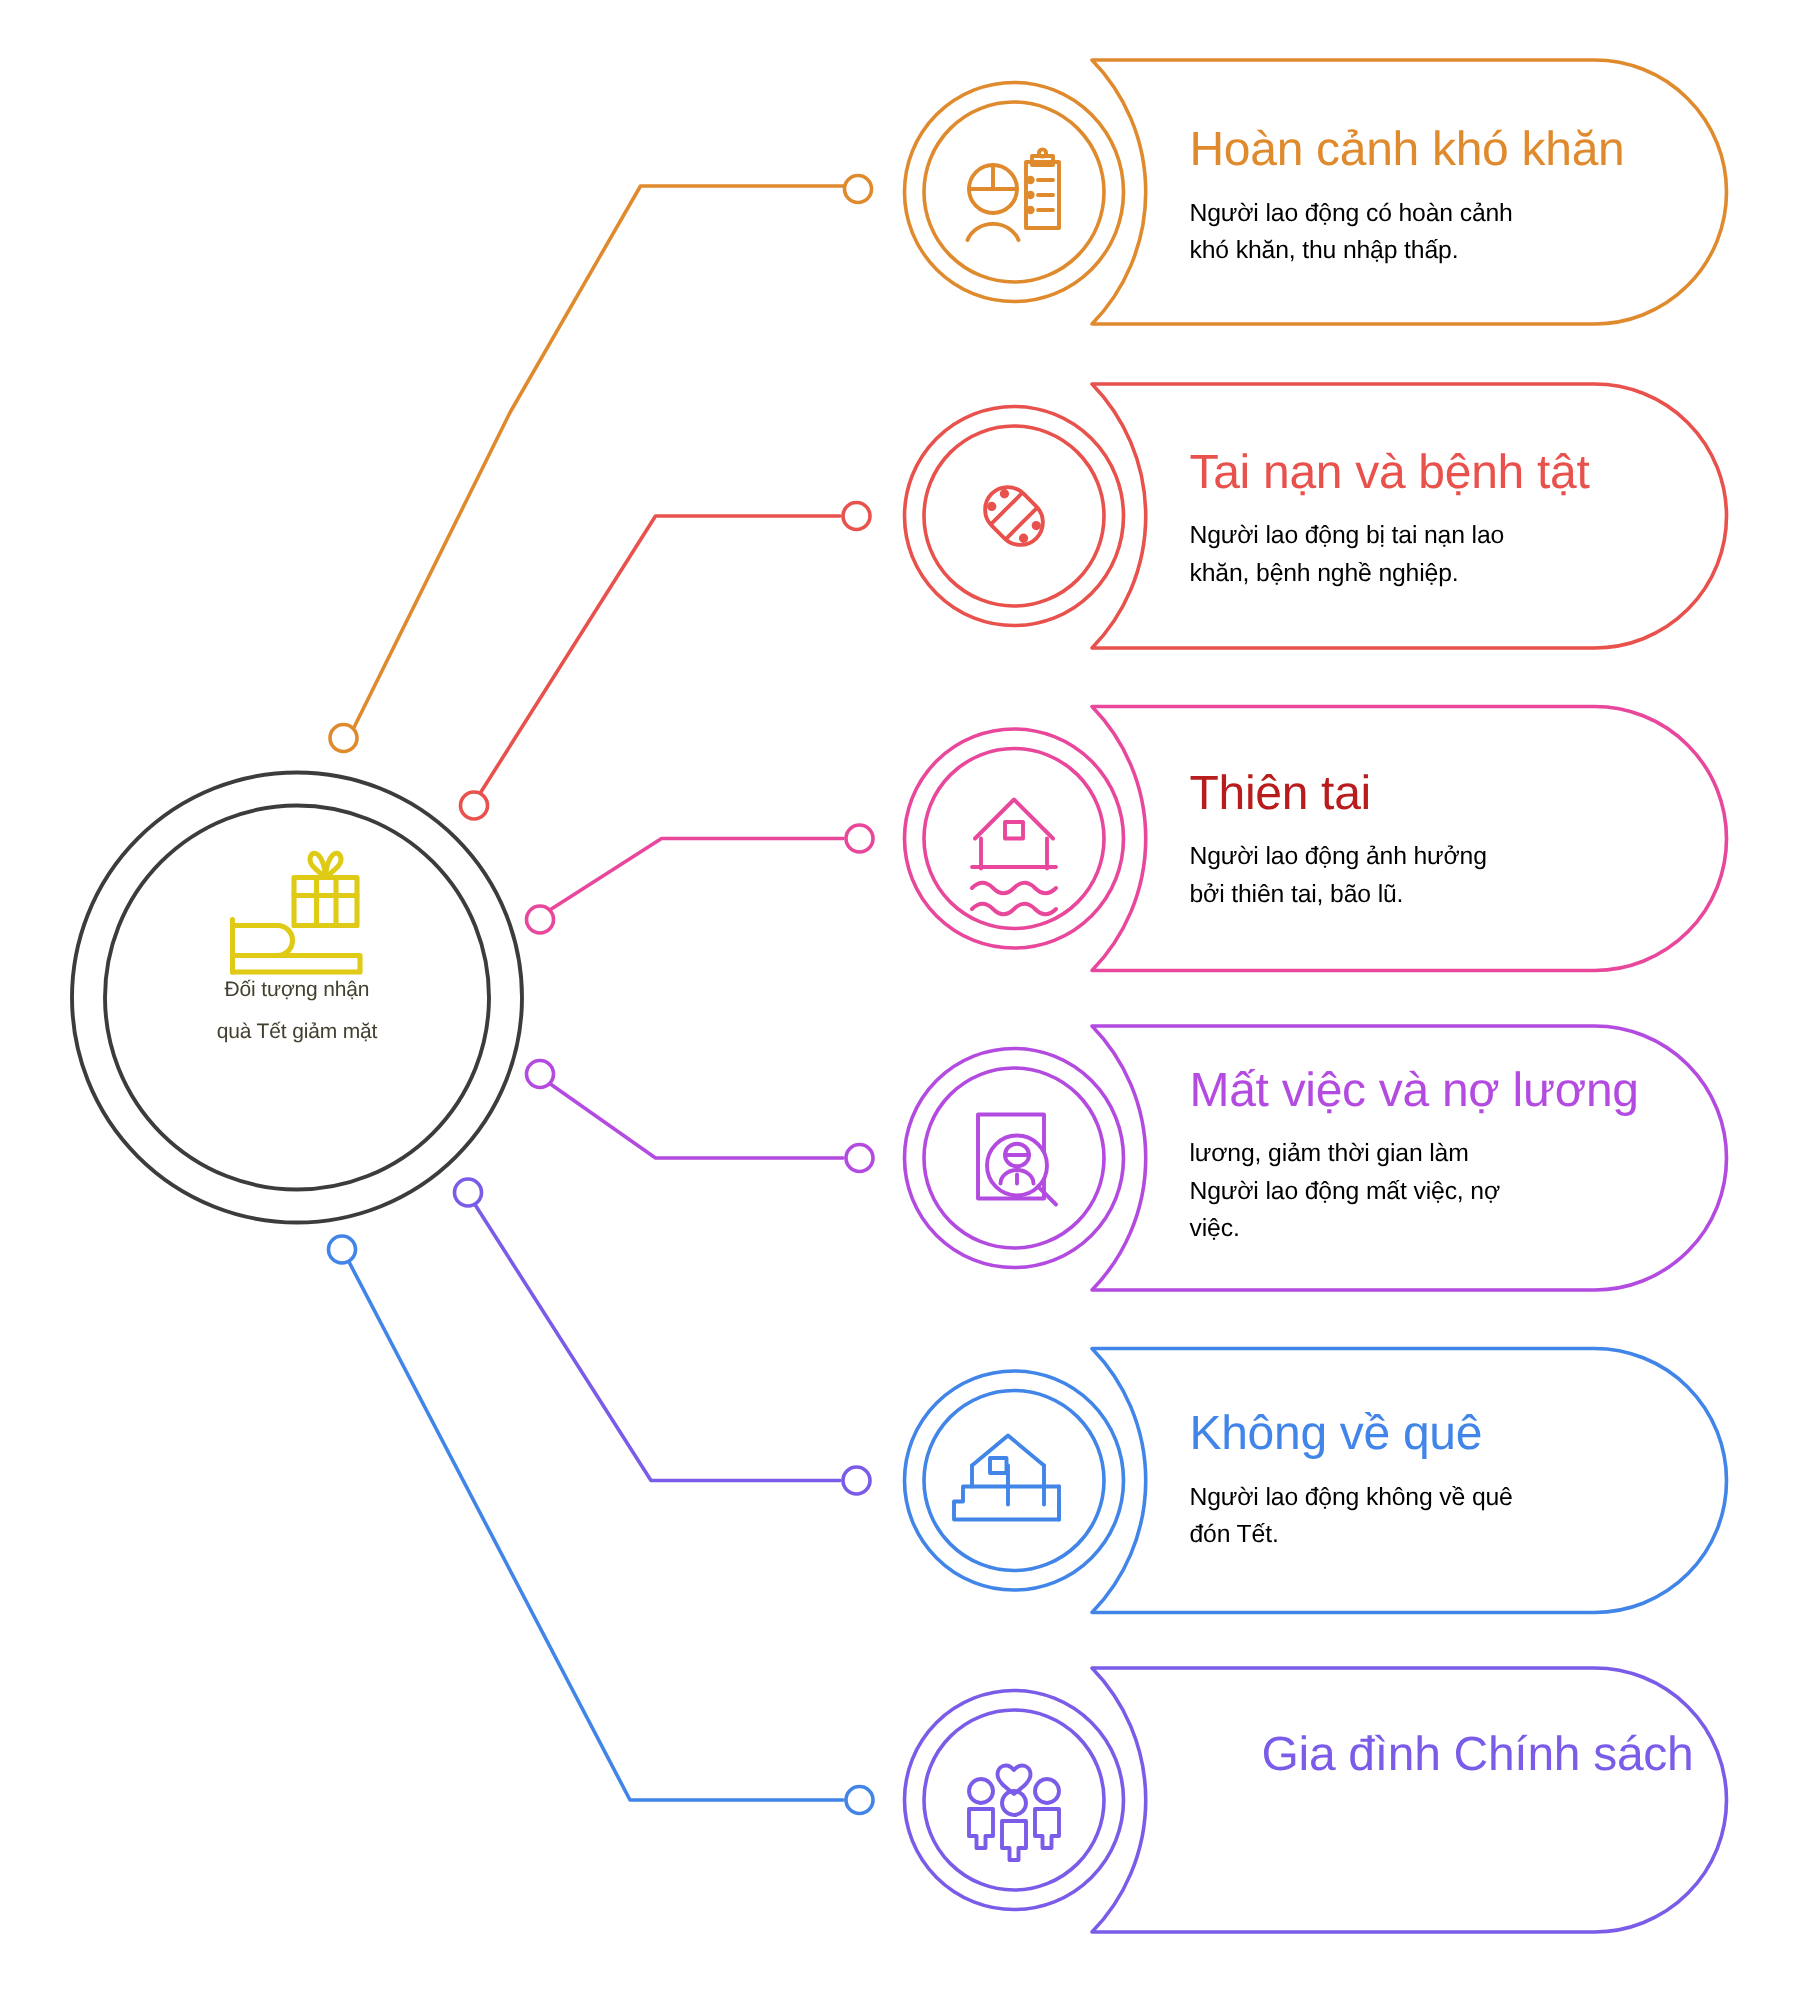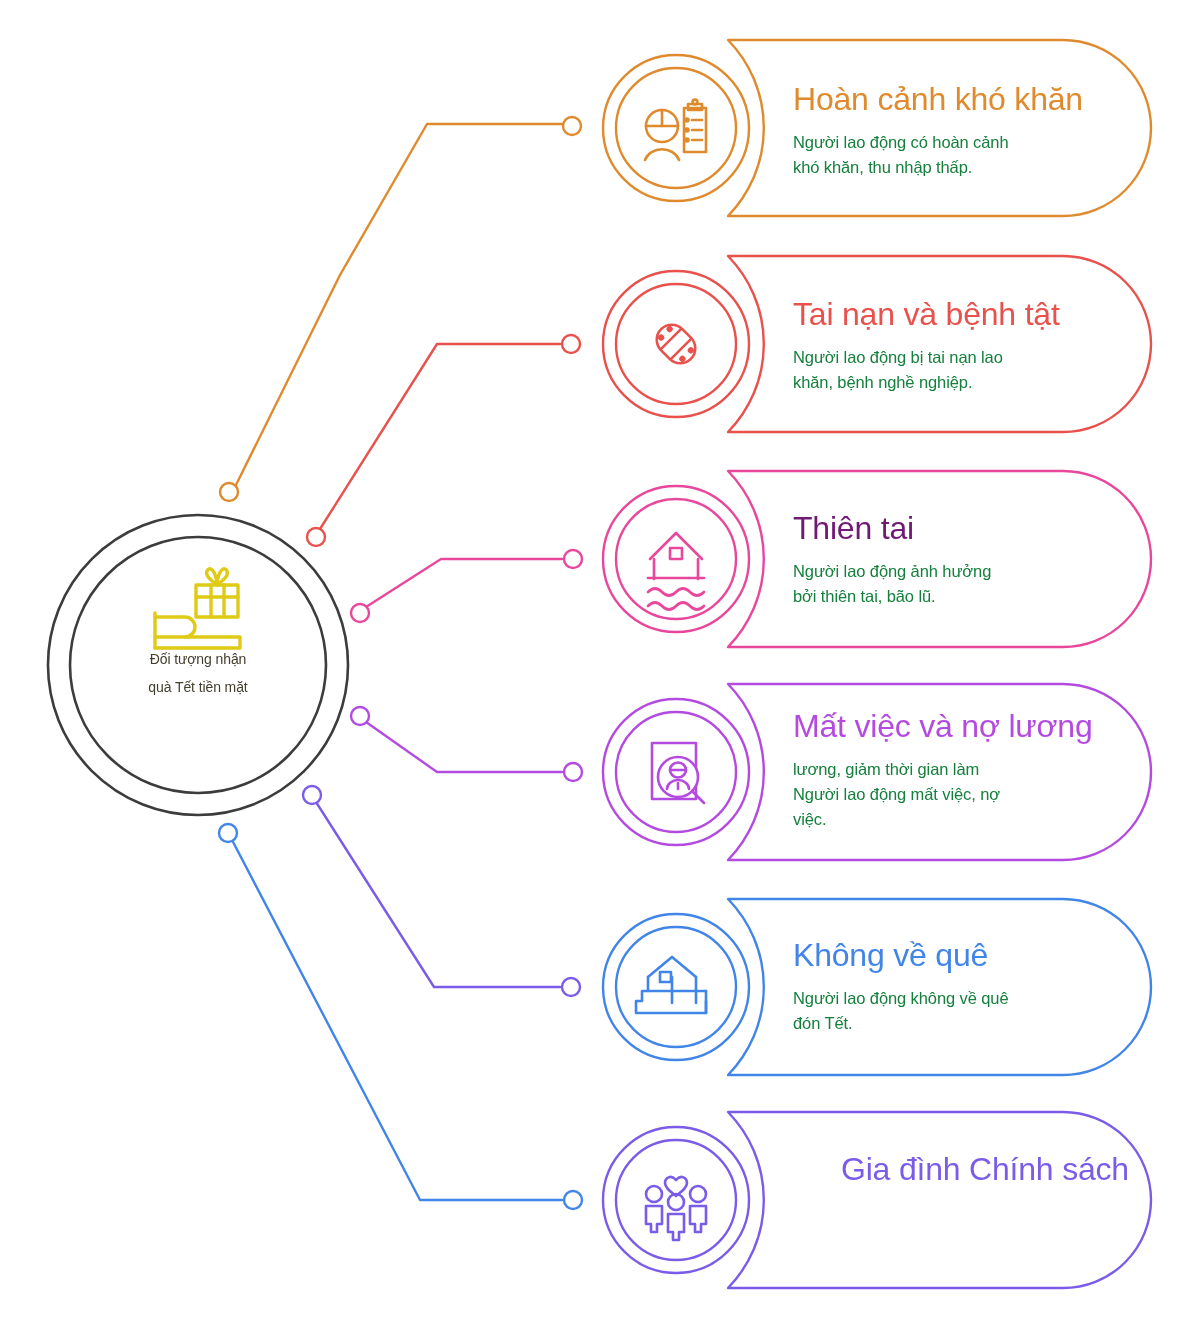--- a/index.html
+++ b/index.html
@@ -45,21 +45,21 @@
     position: absolute;
     font-size: 32px;
     line-height: 30px;
     letter-spacing: -0.2px;
     white-space: nowrap;
   }
   .card-desc {
     position: absolute;
     font-size: 16.5px;
     line-height: 25px;
-    color: #15803d;
+    color: #000000;
     width: 270px;
     letter-spacing: -0.1px;
   }
 </style>
 </head>
 <body>
 
 <div id="infographic">
 
   <svg id="canvas" viewBox="0 0 1200 1342" xmlns="http://www.w3.org/2000/svg">
@@ -226,36 +226,36 @@
         <path d="M 217 585 c 6 -5 12 -9 10 -14 c -2 -5 -9 -2 -10 14 z"></path>
         <path d="M 155 613 v 35"></path>
         <path d="M 155 617 h 30 a 10 10 0 0 1 10 10 a 10 10 0 0 1 -10 10 h -30"></path>
         <path d="M 185 637 h 55 v 11 h -85"></path>
       </g>
     </g>
   </svg>
 
   <div class="hub-label overlay-text">
     <div>Đối tượng nhận</div>
-    <div>quà Tết tiền mặt</div>
+    <div>quà Tết giảm mặt</div>
   </div>
 
   <div class="card-title overlay-text" style="left:793px; top:84px; color:#E08A2E;">Hoàn cảnh khó khăn</div>
   <div class="card-desc overlay-text" style="left:793px; top:130px;">
     <div>Người lao động có hoàn cảnh</div>
     <div>khó khăn, thu nhập thấp.</div>
   </div>
 
   <div class="card-title overlay-text" style="left:793px; top:299px; color:#E8514C;">Tai nạn và bệnh tật</div>
   <div class="card-desc overlay-text" style="left:793px; top:345px;">
     <div>Người lao động bị tai nạn lao</div>
     <div>khăn, bệnh nghề nghiệp.</div>
   </div>
 
-  <div class="card-title overlay-text" style="left:793px; top:513px; color:#701a75;text-align:center;">Thiên tai</div>
+  <div class="card-title overlay-text" style="left:793px; top:513px; color:#b91c1c;text-align:center;">Thiên tai</div>
   <div class="card-desc overlay-text" style="left:793px; top:559px;">
     <div>Người lao động ảnh hưởng</div>
     <div>bởi thiên tai, bão lũ.</div>
   </div>
 
   <div class="card-title overlay-text" style="left:793px; top:711px; color:#B44BE0;">Mất việc và nợ lương</div>
   <div class="card-desc overlay-text" style="left:793px; top:757px;">
     <div>lương, giảm thời gian làm</div>
     <div>Người lao động mất việc, nợ</div>
     <div>việc.</div>

